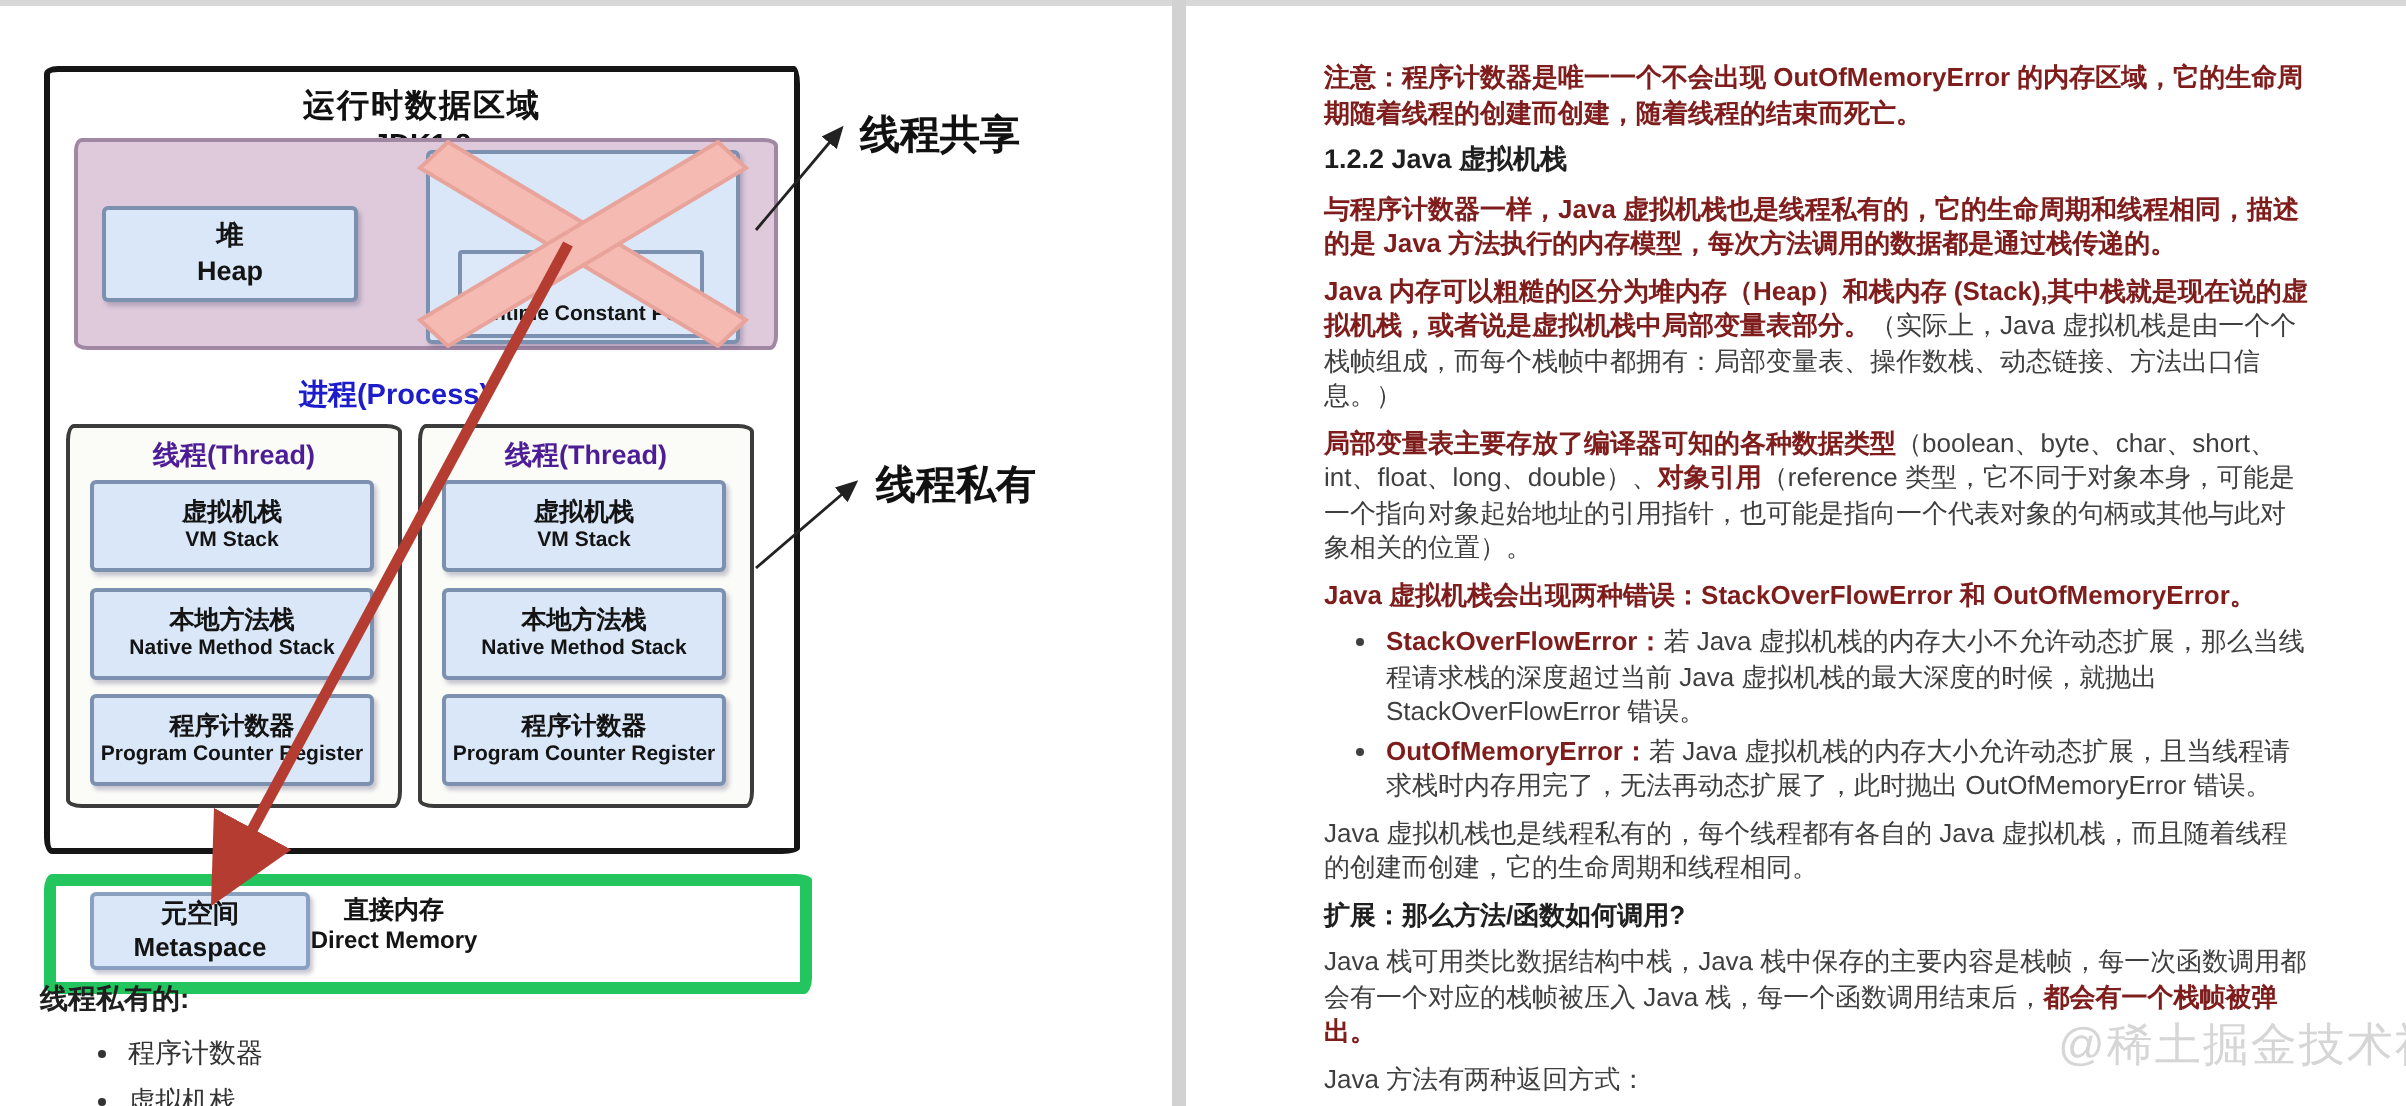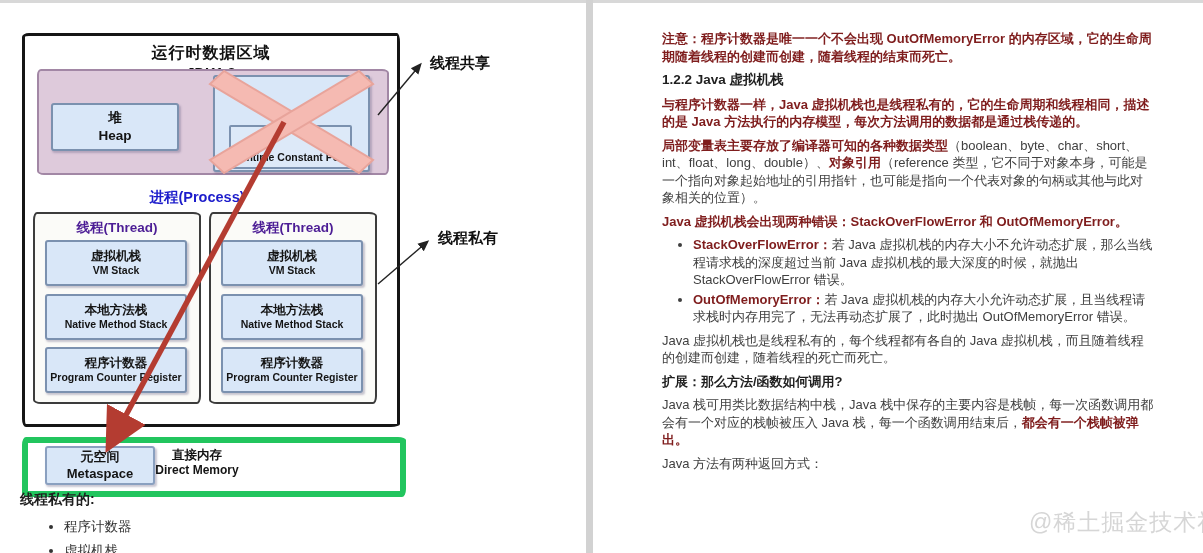--- a/index.html
+++ b/index.html
@@ -55,21 +55,21 @@
   .sb-3{top:133px;}
   .memory-strip{
     position:absolute;left:22px;top:434px;width:372px;height:48px;
     border:6px solid #22c55e;background:#fff;
     border-radius:4px 8px 4px 8px / 8px 3px 8px 4px;
   }
   .metaspace-box{position:absolute;left:17px;top:3px;width:106px;height:35px;font-size:13px;line-height:1.25;border-color:#8aa0c0;}
   .direct-memory{position:absolute;left:103px;top:4px;width:132px;text-align:center;font-weight:700;color:#141414;font-size:12.5px;line-height:1.3;}
   .direct-memory .en{font-size:12px;}
   .arrows-overlay{position:absolute;left:0;top:0;width:586px;height:550px;pointer-events:none;}
-  .side-label{position:absolute;font-size:15px;font-weight:700;color:#111;}
+  .side-label{position:absolute;font-size:20px;font-weight:700;color:#111;}
   .lbl-shared{left:430px;top:51px;}
   .lbl-private{left:438px;top:226px;}
 
   .private-notes{position:absolute;left:20px;top:488px;width:400px;}
   .private-notes h4{margin:0;font-size:14px;font-weight:700;color:#1f1f1f;}
   .private-notes ul{margin:9px 0 0;padding-left:44px;}
   .private-notes li{font-size:13.5px;color:#333;margin-bottom:6px;}
 
   
   .article{position:absolute;left:69px;top:27px;width:493px;font-size:13px;line-height:17.5px;color:#3f3f3f;}
@@ -187,31 +187,32 @@
 
 <div class="page-right">
   <div class="article">
 
     <p class="b">注意：程序计数器是唯一一个不会出现 OutOfMemoryError 的内存区域，它的生命周期随着线程的创建而创建，随着线程的结束而死亡。</p>
 
     <h3>1.2.2 Java 虚拟机栈</h3>
 
     <p class="b">与程序计数器一样，Java 虚拟机栈也是线程私有的，它的生命周期和线程相同，描述的是 Java 方法执行的内存模型，每次方法调用的数据都是通过栈传递的。</p>
 
+    <p><span class="b">Java 内存可以粗糙的区分为堆内存（Heap）和栈内存 (Stack),其中栈就是现在说的虚拟机栈，或者说是虚拟机栈中局部变量表部分。</span><span>（实际上，Java 虚拟机栈是由一个个栈帧组成，而每个栈帧中都拥有：局部变量表、操作数栈、动态链接、方法出口信息。）</span></p>
 
     <p><span class="b">局部变量表主要存放了编译器可知的各种数据类型</span><span>（boolean、byte、char、short、int、float、long、double）、</span><span class="b">对象引用</span><span>（reference 类型，它不同于对象本身，可能是一个指向对象起始地址的引用指针，也可能是指向一个代表对象的句柄或其他与此对象相关的位置）。</span></p>
 
     <p class="b">Java 虚拟机栈会出现两种错误：StackOverFlowError 和 OutOfMemoryError。</p>
 
     <ul>
       <li><span class="b">StackOverFlowError：</span><span>若 Java 虚拟机栈的内存大小不允许动态扩展，那么当线程请求栈的深度超过当前 Java 虚拟机栈的最大深度的时候，就抛出 StackOverFlowError 错误。</span></li>
       <li><span class="b">OutOfMemoryError：</span><span>若 Java 虚拟机栈的内存大小允许动态扩展，且当线程请求栈时内存用完了，无法再动态扩展了，此时抛出 OutOfMemoryError 错误。</span></li>
     </ul>
 
-    <p>Java 虚拟机栈也是线程私有的，每个线程都有各自的 Java 虚拟机栈，而且随着线程的创建而创建，随着线程的死亡而死亡。</p>
+    <p>Java 虚拟机栈也是线程私有的，每个线程都有各自的 Java 虚拟机栈，而且随着线程的创建而创建，它的生命周期和线程相同。</p>
 
     <h4>扩展：那么方法/函数如何调用?</h4>
 
     <p><span>Java 栈可用类比数据结构中栈，Java 栈中保存的主要内容是栈帧，每一次函数调用都会有一个对应的栈帧被压入 Java 栈，每一个函数调用结束后，</span><span class="b">都会有一个栈帧被弹出。</span></p>
 
     <p>Java 方法有两种返回方式：</p>
 
   </div>
 
   <div class="watermark">@稀土掘金技术社区</div>

